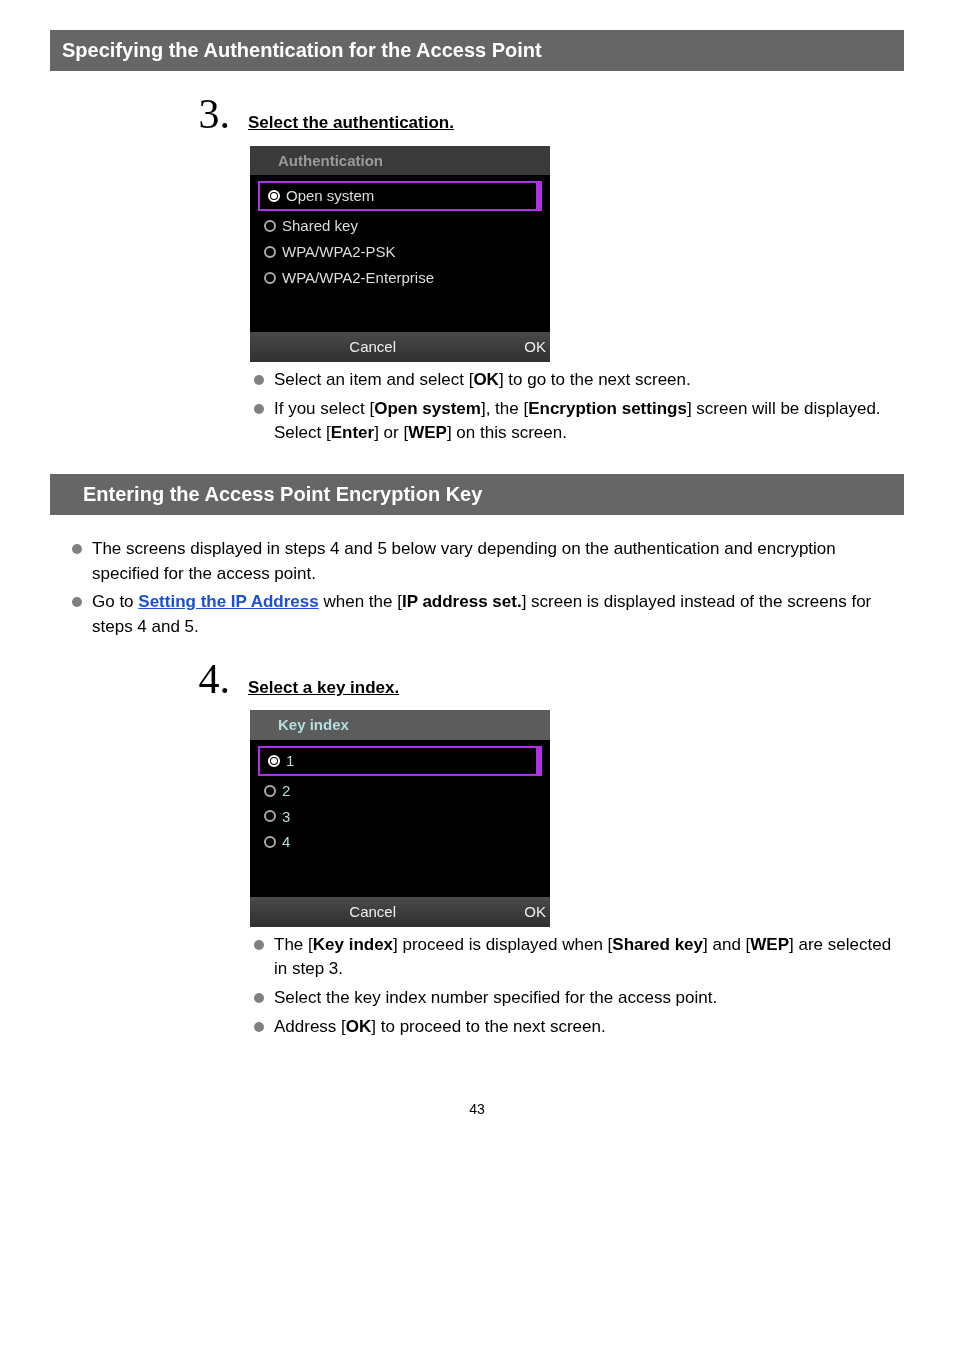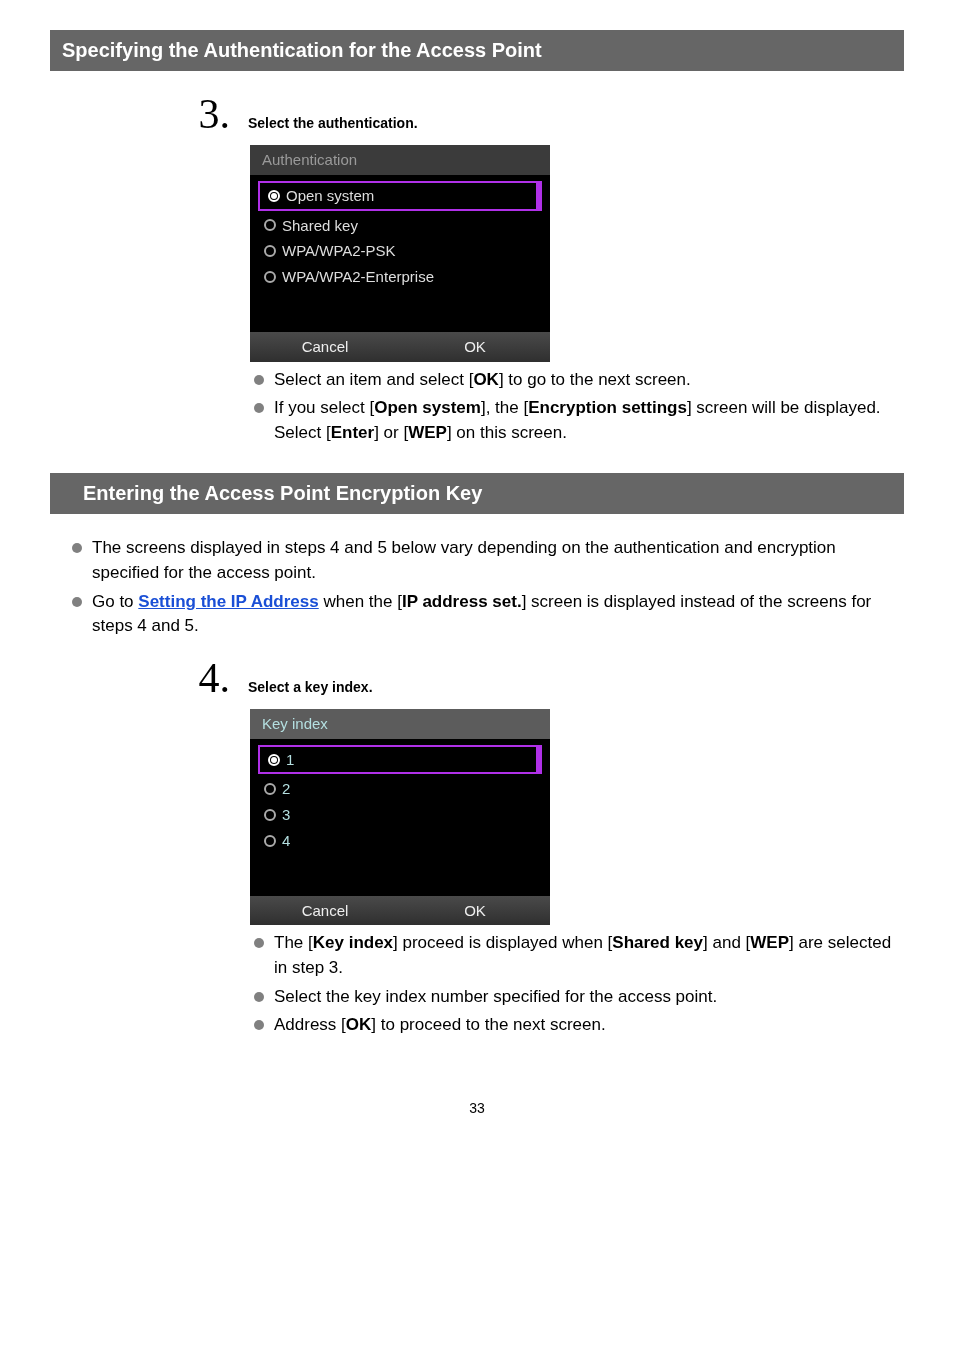--- a/index.html
+++ b/index.html
@@ -33,35 +33,37 @@
   .step-num {
     font-family: "Times New Roman", Georgia, serif;
     font-size: 42px;
     line-height: 1;
     margin-right: 18px;
     width: 40px;
     text-align: right;
   }
   .step-title {
     font-weight: bold;
-    font-size: 14px;
+    font-size: 17px;
+    text-decoration: underline;
   }
   
   .device-shot {
     width: 300px;
     margin-left: 60px;
     margin-top: 6px;
     font-size: 15px;
     color: #bbb;
   }
   .device-shot .ds-title {
     background: #3b3b3b;
     color: #9a9a9a;
-    padding: 4px 12px;
+    padding: 4px 28px;
     font-size: 15px;
+    font-weight: bold;
   }
   .device-shot .ds-body {
     background: #000;
     padding: 4px 4px 8px 4px;
   }
   .ds-row {
     padding: 2px 10px;
     display: flex;
     align-items: center;
     color: #ddd;
@@ -81,21 +83,21 @@
     margin-right: 6px;
   }
   .ds-row .radio-inner { width: 6px; height: 6px; border-radius: 50%; }
   .ds-empty { height: 34px; }
   .ds-footer {
     display: flex;
     background: linear-gradient(#4a4a4a,#2f2f2f);
     color: #eee;
     font-size: 15px;
   }
-  .ds-footer div { flex: 1; text-align: center; padding: 4px 16px; }
+  .ds-footer div { flex: 1; text-align: right; padding: 4px 4px; }
   
   .under-notes { margin-left: 60px; margin-top: 6px; }
   .bullet-list { list-style: none; }
   .bullet-list > li { position: relative; padding-left: 24px; margin-bottom: 4px; }
   .bullet-list > li::before {
     content: "";
     position: absolute;
     left: 4px; top: 7px;
     width: 10px; height: 10px;
     background: #808080;
@@ -225,13 +227,13 @@
         <span>The [</span><b>Key index</b><span>] proceed is displayed when [</span><b>Shared key</b><span>] and [</span><b>WEP</b><span>] are selected in step 3.</span>
       </li>
       <li>Select the key index number specified for the access point.</li>
       <li>
         <span>Address [</span><b>OK</b><span>] to proceed to the next screen.</span>
       </li>
     </ul>
   </div>
 </div>
 
-<div class="page-num">33</div>
+<div class="page-num">43</div>
 
 </body></html>

